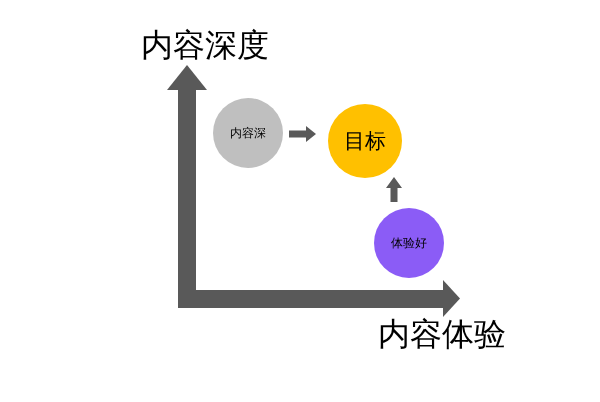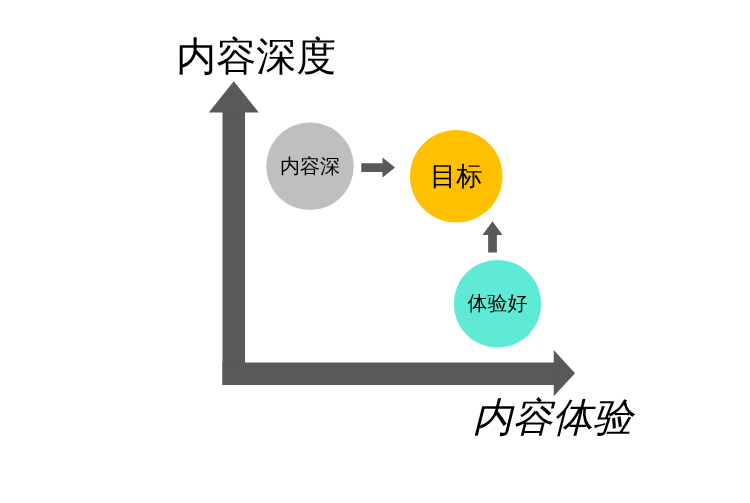--- a/index.html
+++ b/index.html
@@ -21,29 +21,29 @@
   }
   .axis-label {
     position: absolute;
     font-size: 32px;
     line-height: 24px;
     color: #000000;
     letter-spacing: 0px;
     white-space: nowrap;
   }
   .y-label { left: 141px; top: 33px; }
-  .x-label { left: 378px; top: 322px; font-style: italic; }
+  .x-label { left: 378px; top: 322px; }
   .node {
     position: absolute;
     border-radius: 50%;
     display: flex;
     align-items: center;
     justify-content: center;
     color: #000000;
-    font-size: 16px;
+    font-size: 12px;
     white-space: nowrap;
   }
   .node-content-depth { left: 213px; top: 98px;  width: 70px; height: 70px; }
   .node-goal          { left: 328px; top: 104px; width: 74px; height: 74px; font-size: 21px; }
   .node-experience    { left: 363px; top: 208px; width: 70px; height: 70px; }
 </style>
 </head>
 <body>
 
 <div class="canvas">
@@ -62,17 +62,17 @@
 
     <polygon points="390.5,202 390.5,188 386,188 394,177 402,188 397.5,188 397.5,202" fill="#595959"></polygon>
   </svg>
 
   <div class="axis-label y-label">内容深度</div>
 
   <div class="node node-content-depth" style="background-color: rgb(191, 191, 191);">内容深</div>
 
   <div class="node node-goal" style="background-color: rgb(255, 192, 0); font-family: Liberation Serif, serif;">目标</div>
 
-  <div class="node node-experience" style="background-color: #5eead4;">体验好</div>
+  <div class="node node-experience" style="background-color: #8b5cf6; margin-left: 11px;">体验好</div>
 
   <div class="axis-label x-label">内容体验</div>
 
 </div>
 
 </body></html>

